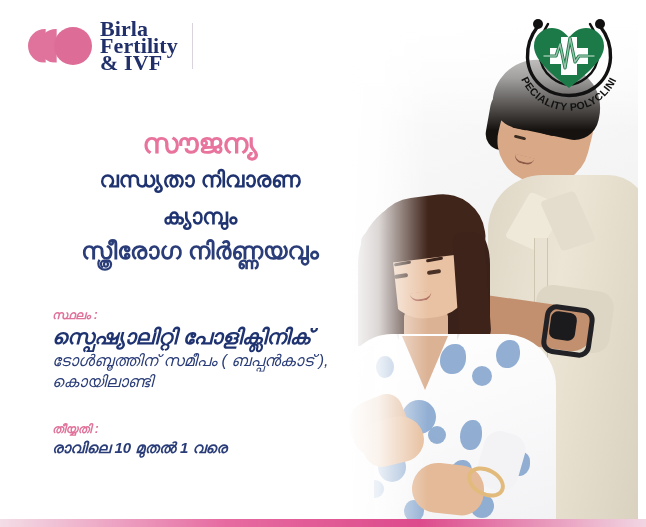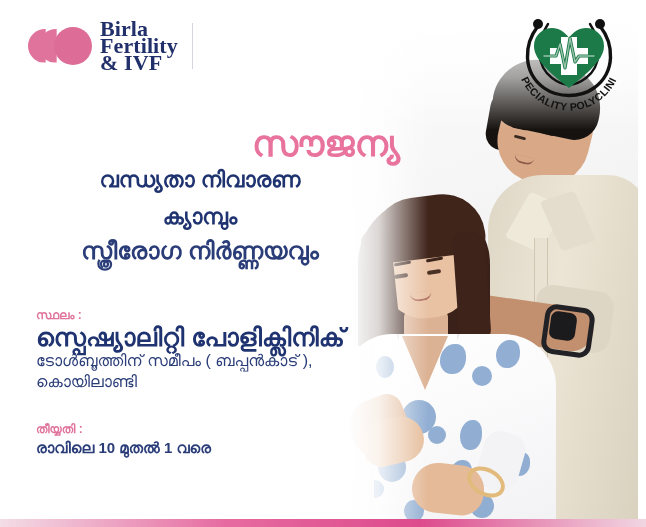--- a/index.html
+++ b/index.html
@@ -409,24 +409,23 @@
   .headline {
     position: absolute;
     left: 0;
     top: 128px;
     width: 400px;
     text-align: center;
   }
   .hl-free {
     font-family: "Liberation Sans", sans-serif;
     font-weight: 700;
-    font-size: 36px;
+    font-size: 28px;
     line-height: 32px;
     color: #e8739c;
-    text-align: right;
   }
   .hl-main {
     font-family: "Liberation Sans", sans-serif;
     font-weight: 700;
     font-size: 22px;
     line-height: 35px;
     color: #1f3370;
     margin-top: 2px;
   }
   .hl-sub {
@@ -434,37 +433,38 @@
     font-weight: 700;
     font-size: 24px;
     line-height: 30px;
     color: #2a3d78;
     margin-top: 2px;
   }
 
   
   .block {
     position: absolute;
-    left: 36px;
+    left: 52px;
     width: 350px;
+    font-style: italic;
   }
   .block-venue { top: 308px; }
   .block-date  { top: 422px; }
 
   .lbl {
     font-family: "Liberation Sans", sans-serif;
     font-weight: 700;
     font-size: 12px;
     color: #e0739b;
     margin-bottom: 2px;
   }
   .val-strong {
     font-family: "Liberation Sans", sans-serif;
     font-weight: 700;
-    font-size: 25px;
+    font-size: 21px;
     line-height: 26px;
     color: #1f3370;
   }
   .val-line {
     font-family: "Liberation Sans", sans-serif;
     font-weight: 400;
     font-size: 16px;
     line-height: 21px;
     color: #2a3d78;
   }

